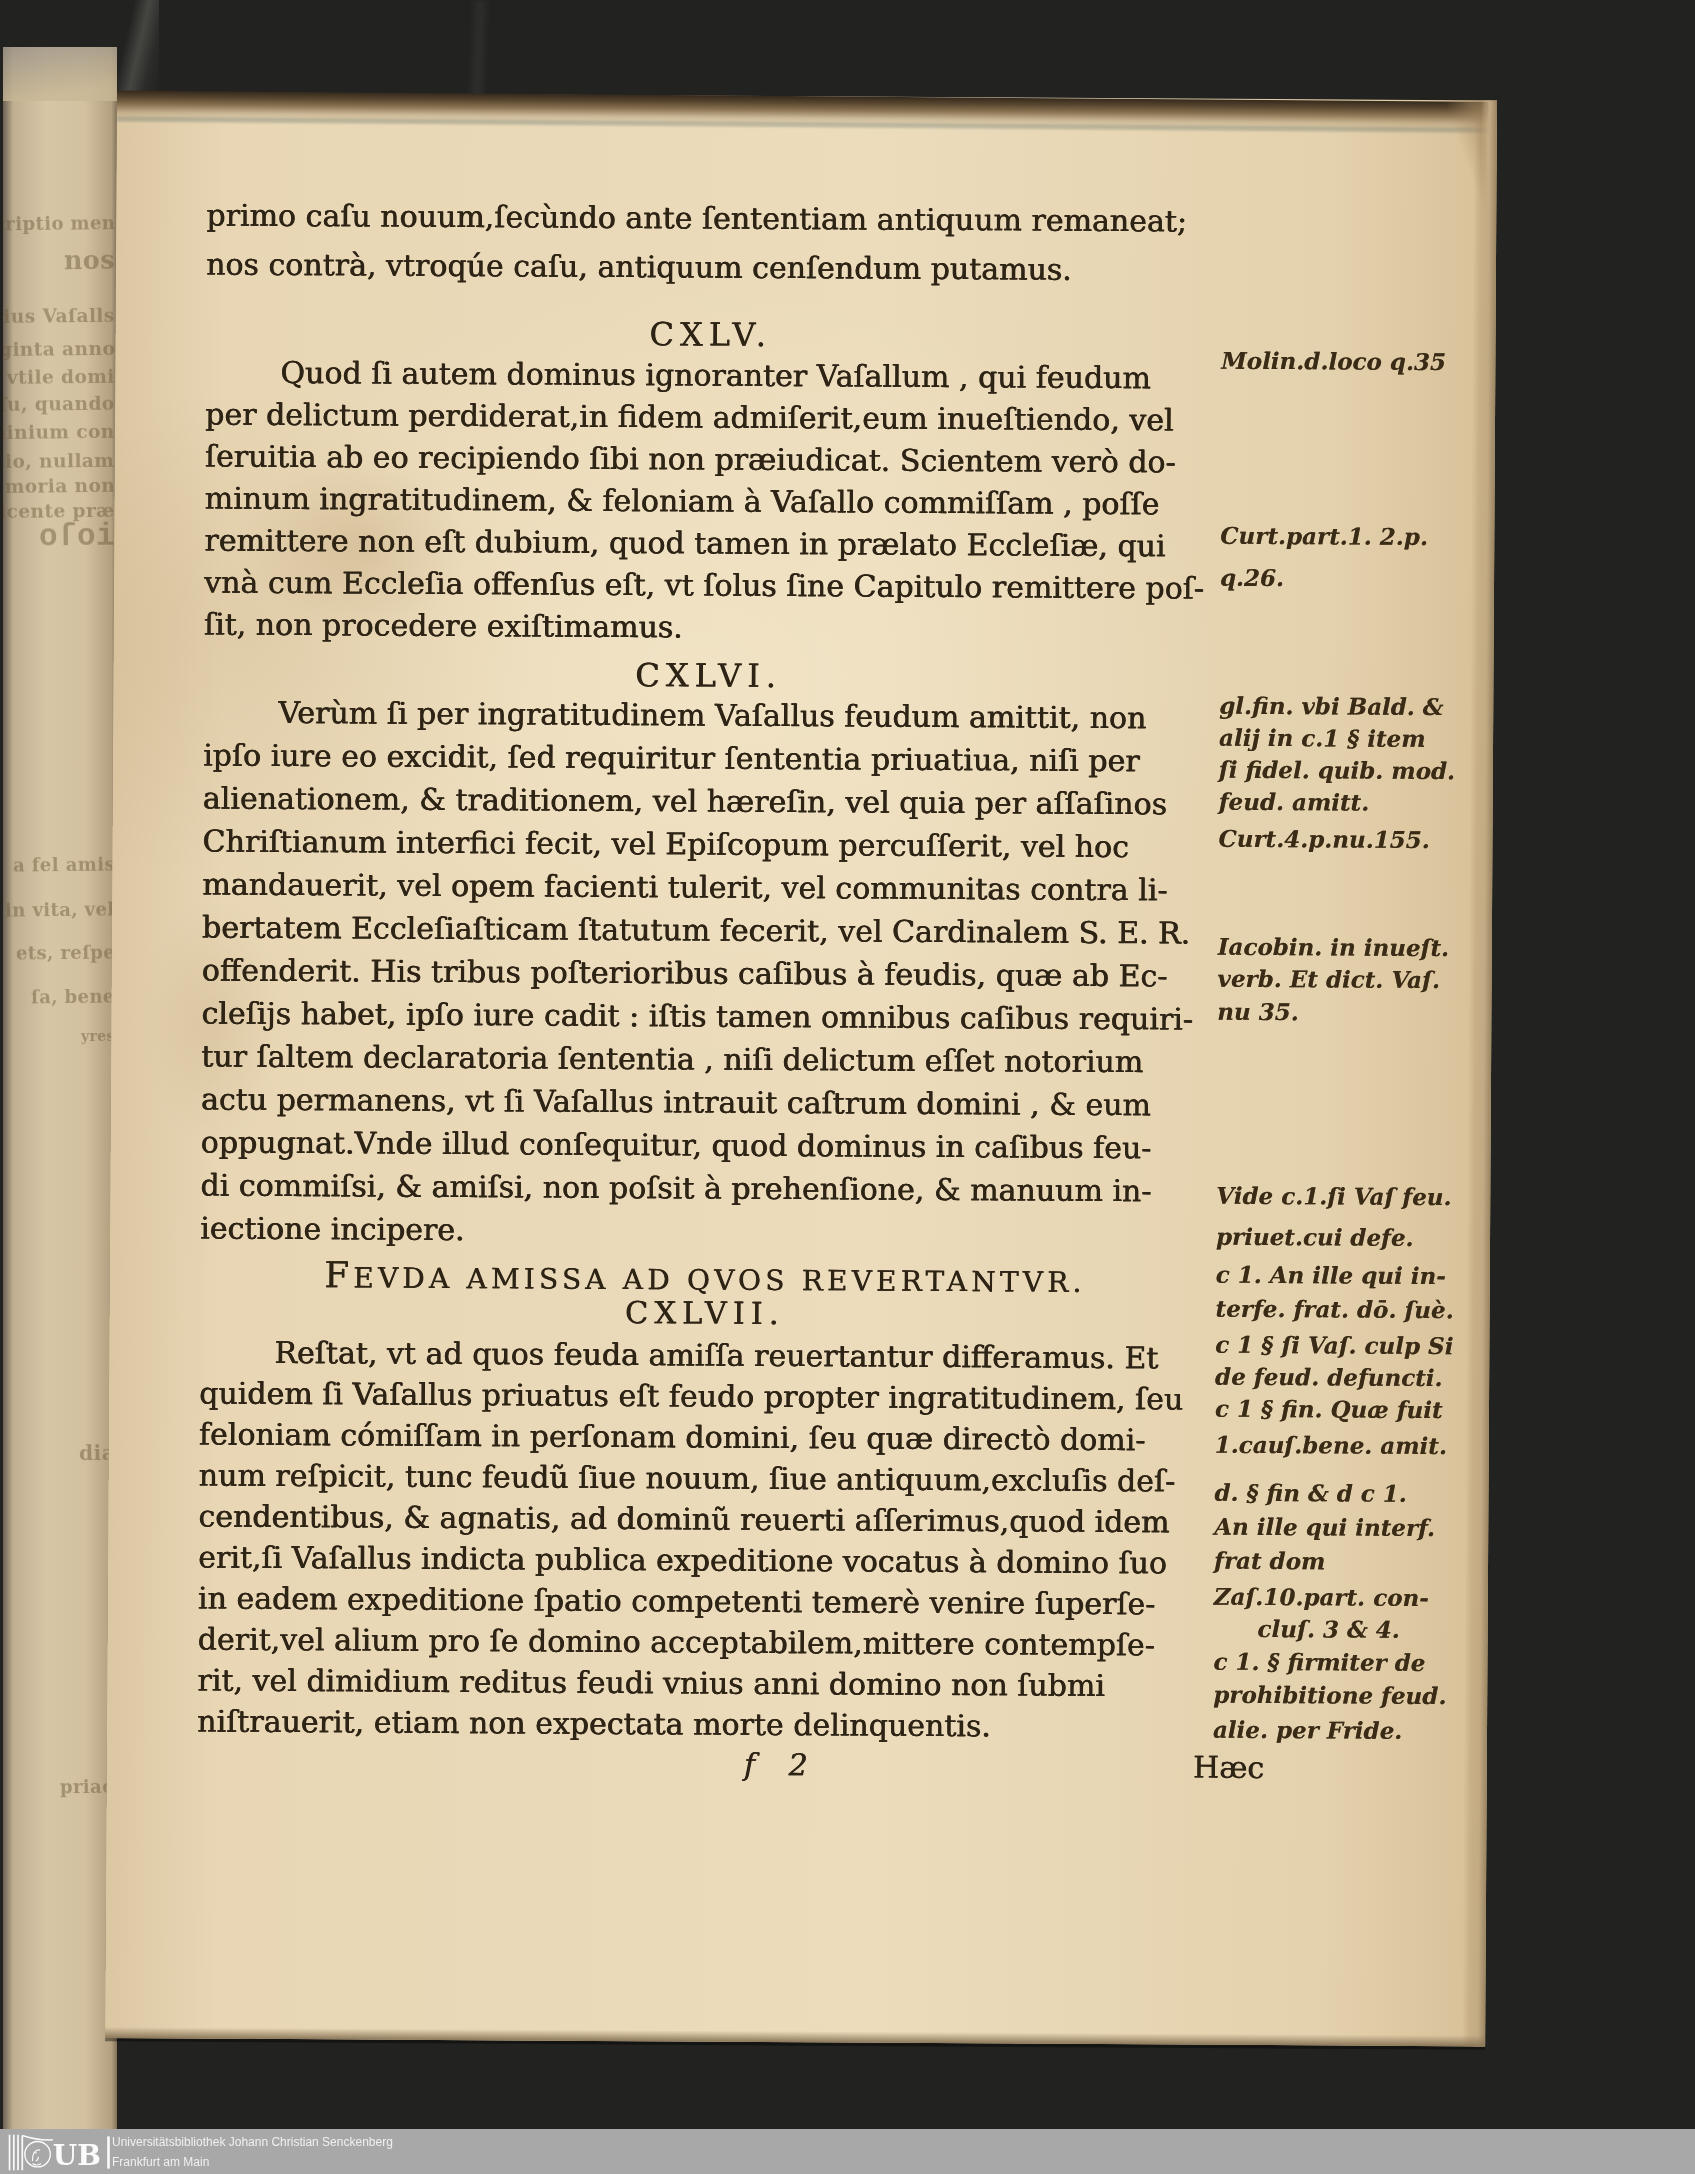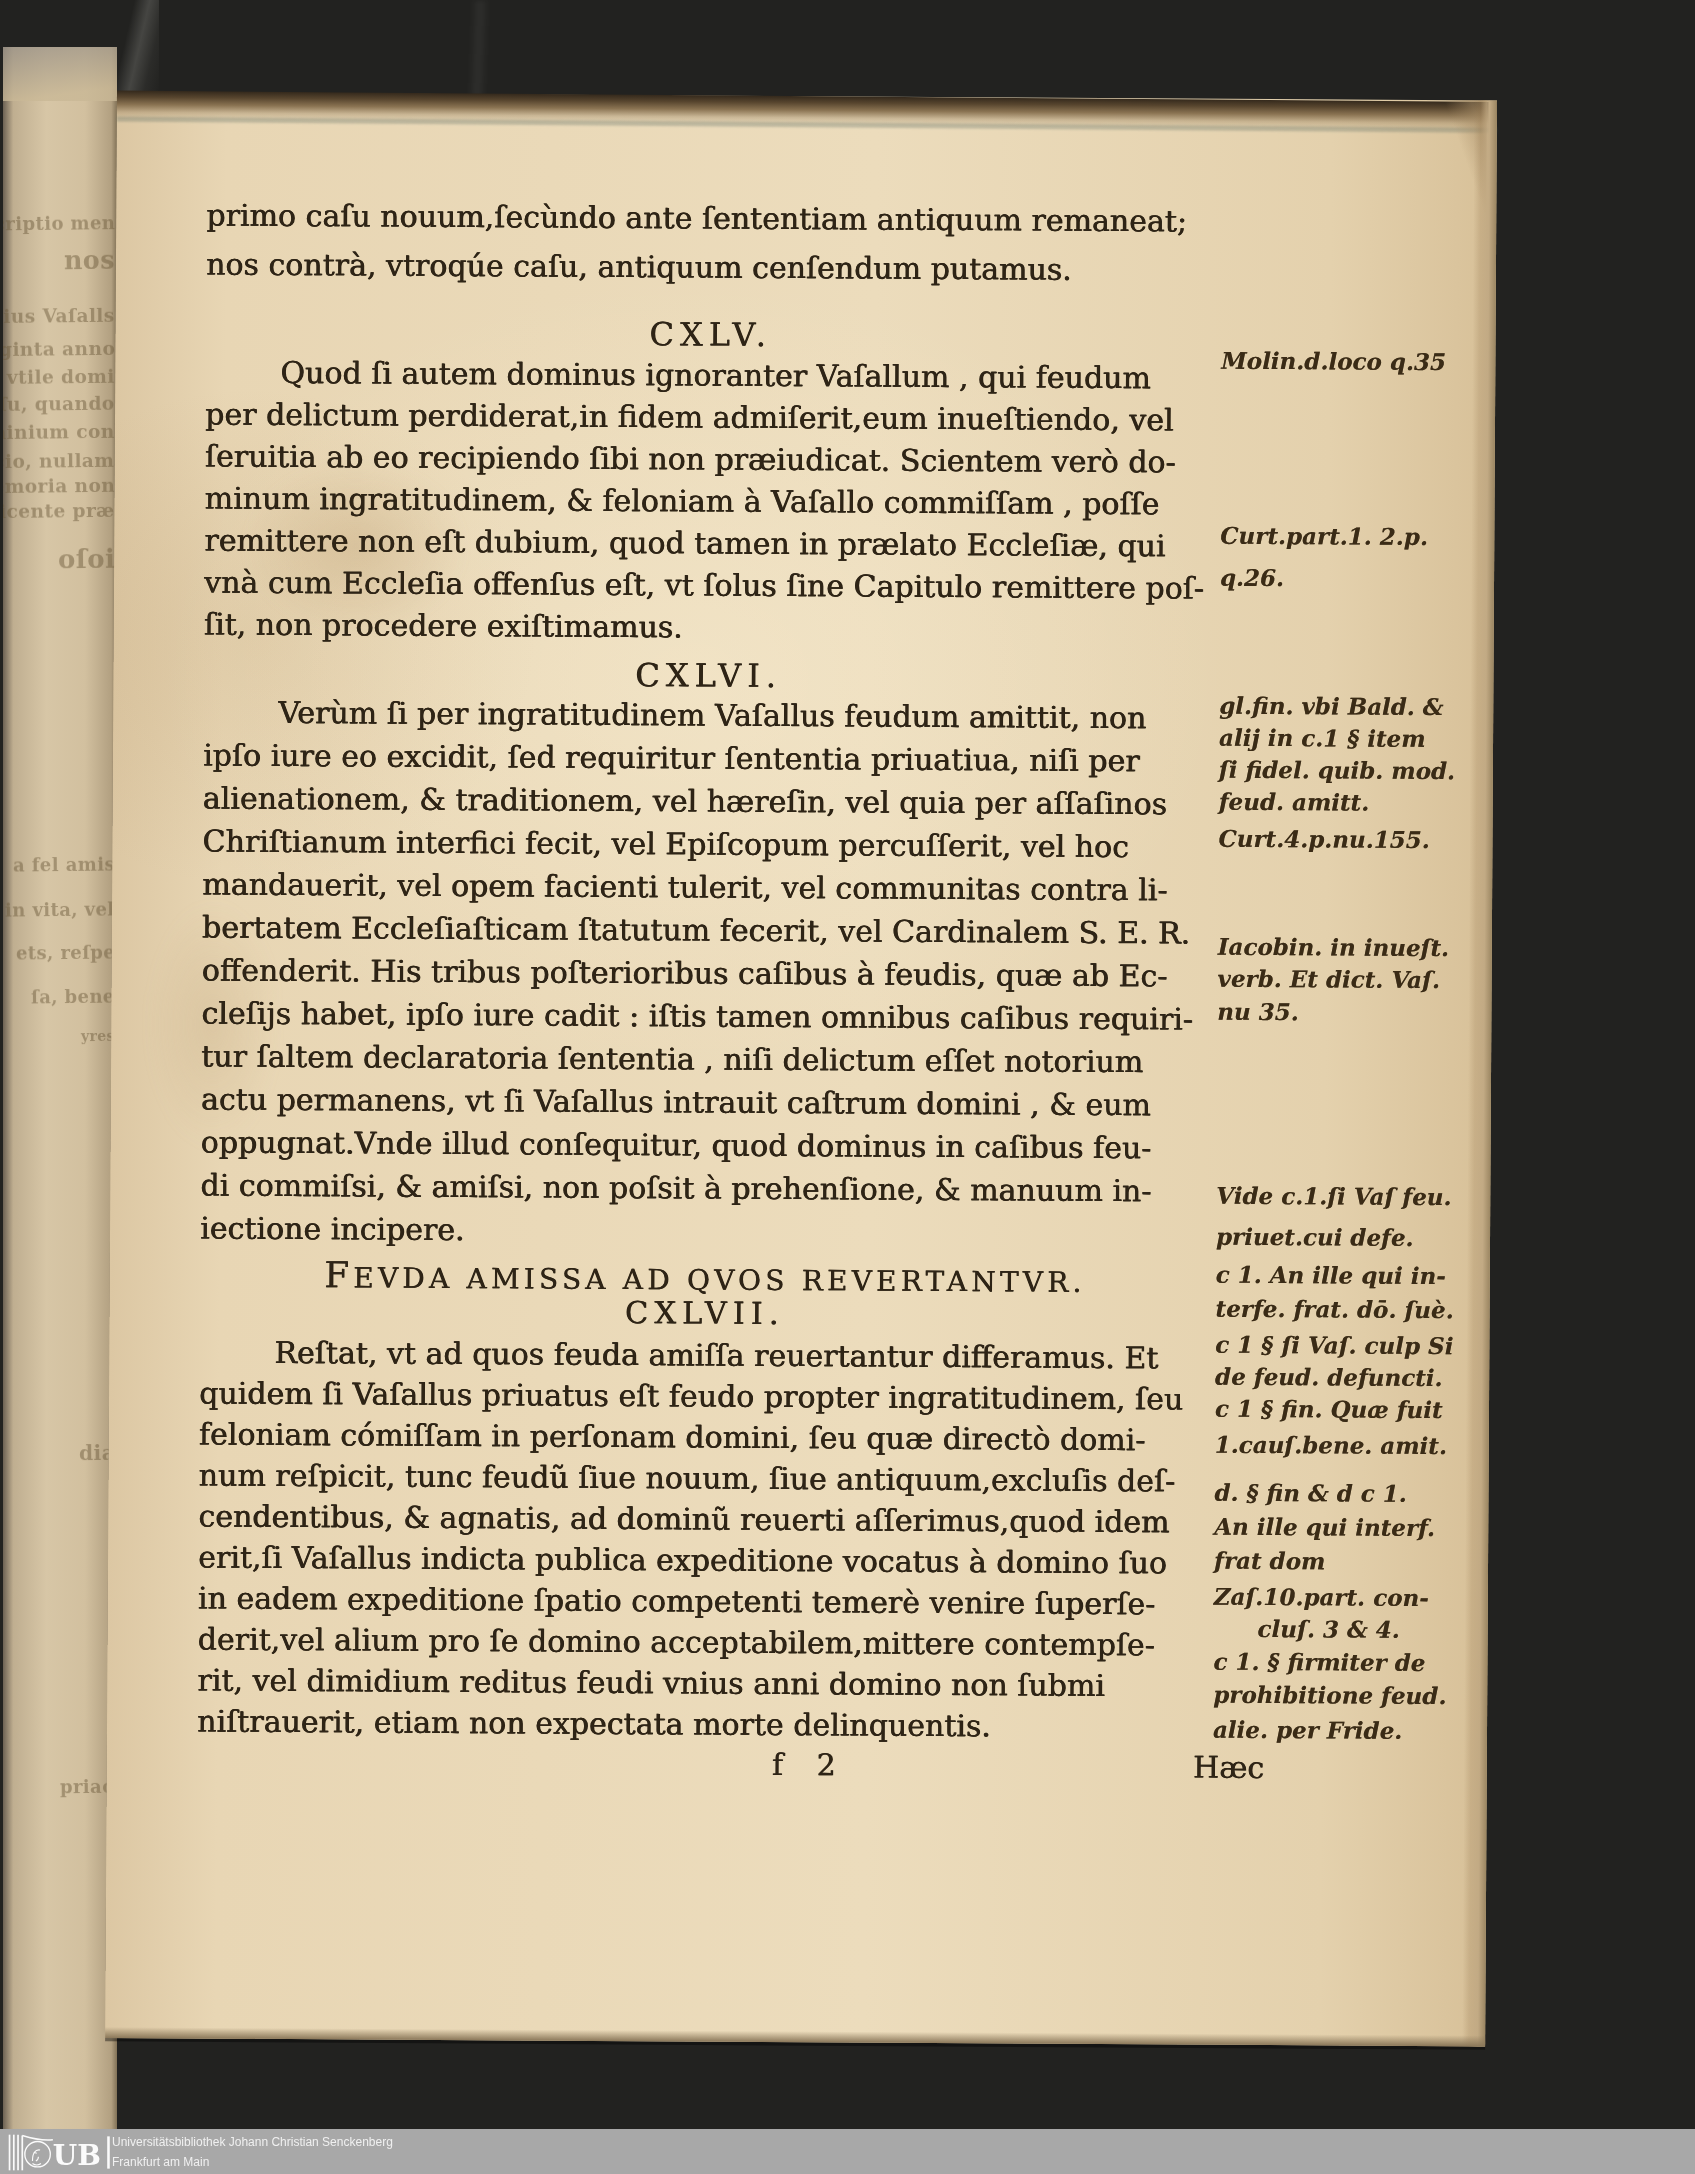--- a/index.html
+++ b/index.html
@@ -66,21 +66,21 @@
     font-size:32px;letter-spacing:6px;color:#2e2416;
     text-shadow:0.6px 0 0 currentColor;}
   .h145{top:220px;}
   .h146{top:561px;}
   .h147{top:1200px;font-size:30.5px;}
   .subheading{position:absolute;left:0;top:1161px;width:100%;text-align:center;
     font-size:28px;letter-spacing:4.2px;color:#2e2416;text-shadow:0.5px 0 0 currentColor;}
   .subheading::first-letter{font-size:1.28em;}
   .sigrow{position:absolute;left:0;top:1651px;width:100%;font-size:30px;
     text-shadow:0.6px 0 0 currentColor;}
-  .sig{position:absolute;left:575px;letter-spacing:12px;}
+  .sig{position:absolute;left:547px;font-style:italic;letter-spacing:12px;}
   .catch{position:absolute;left:996px;}
 
   
   .mnotes{position:absolute;left:1106px;top:0;width:280px;}
   .mnotes > div{position:absolute;left:0;white-space:nowrap;
     font-style:italic;font-weight:bold;font-size:23px;line-height:29px;
     color:#3a2b16;text-shadow:0 0 0.4px rgba(58,43,22,.6);}
 
   
   .banner{position:absolute;left:0;top:2129px;width:1695px;height:46px;background:#a8a8a8;}
@@ -102,21 +102,21 @@
         <div style="top: 166px; font-size: 18px;">præſcriptio men</div>
         <div style="top: 198px; font-size: 25.4px;">nos</div>
         <div style="top: 259px; font-size: 18.6px;">ominus vult ius Vaſalls</div>
         <div style="top: 292px; font-size: 18.6px;">tempus triginta anno</div>
         <div style="top: 320px; font-size: 18.6px;">ra priuatum vtile domi</div>
         <div style="top: 347px; font-size: 18.6px;">uarto verò caſu, quando</div>
         <div style="top: 375px; font-size: 18.6px;">&amp; vtile dominium con</div>
         <div style="top: 404px; font-size: 18.6px;">ſco Sonſpecio, nullam</div>
         <div style="top: 429px; font-size: 18.6px;">ius initij memoria non</div>
         <div style="top: 454px; font-size: 18.6px;">nō contradicente præ</div>
-        <div style="top: 497px; font-size: 26px;">oſoi</div>
+        <div style="top: 472px; font-size: 31px; font-family: Liberation Mono, monospace;">oſoi</div>
         <div style="top: 807px; font-size: 18px;">a fel amis</div>
         <div style="top: 852px; font-size: 18px;">in vita, vel</div>
         <div style="top: 895px; font-size: 18px;">ets, reſpe</div>
         <div style="top: 939px; font-size: 18px;">ſa, bene</div>
         <div style="top: 981px; font-size: 14px;">yres</div>
         <div style="top: 1394px; font-size: 20.3px;">dia</div>
         <div style="top: 1729px; font-size: 18px;">priao</div>
       </div>
   </div>
 

